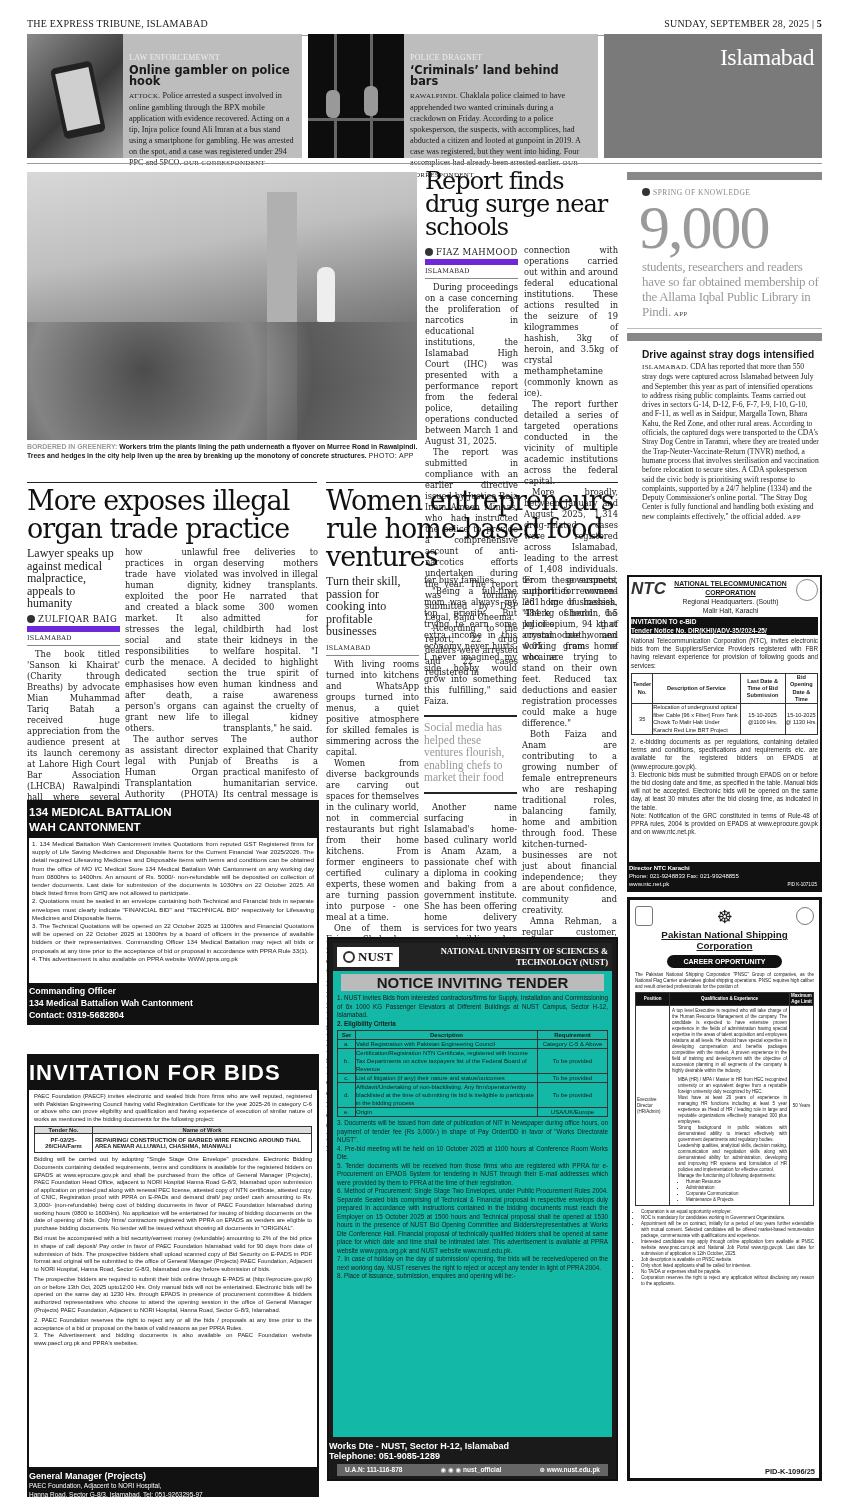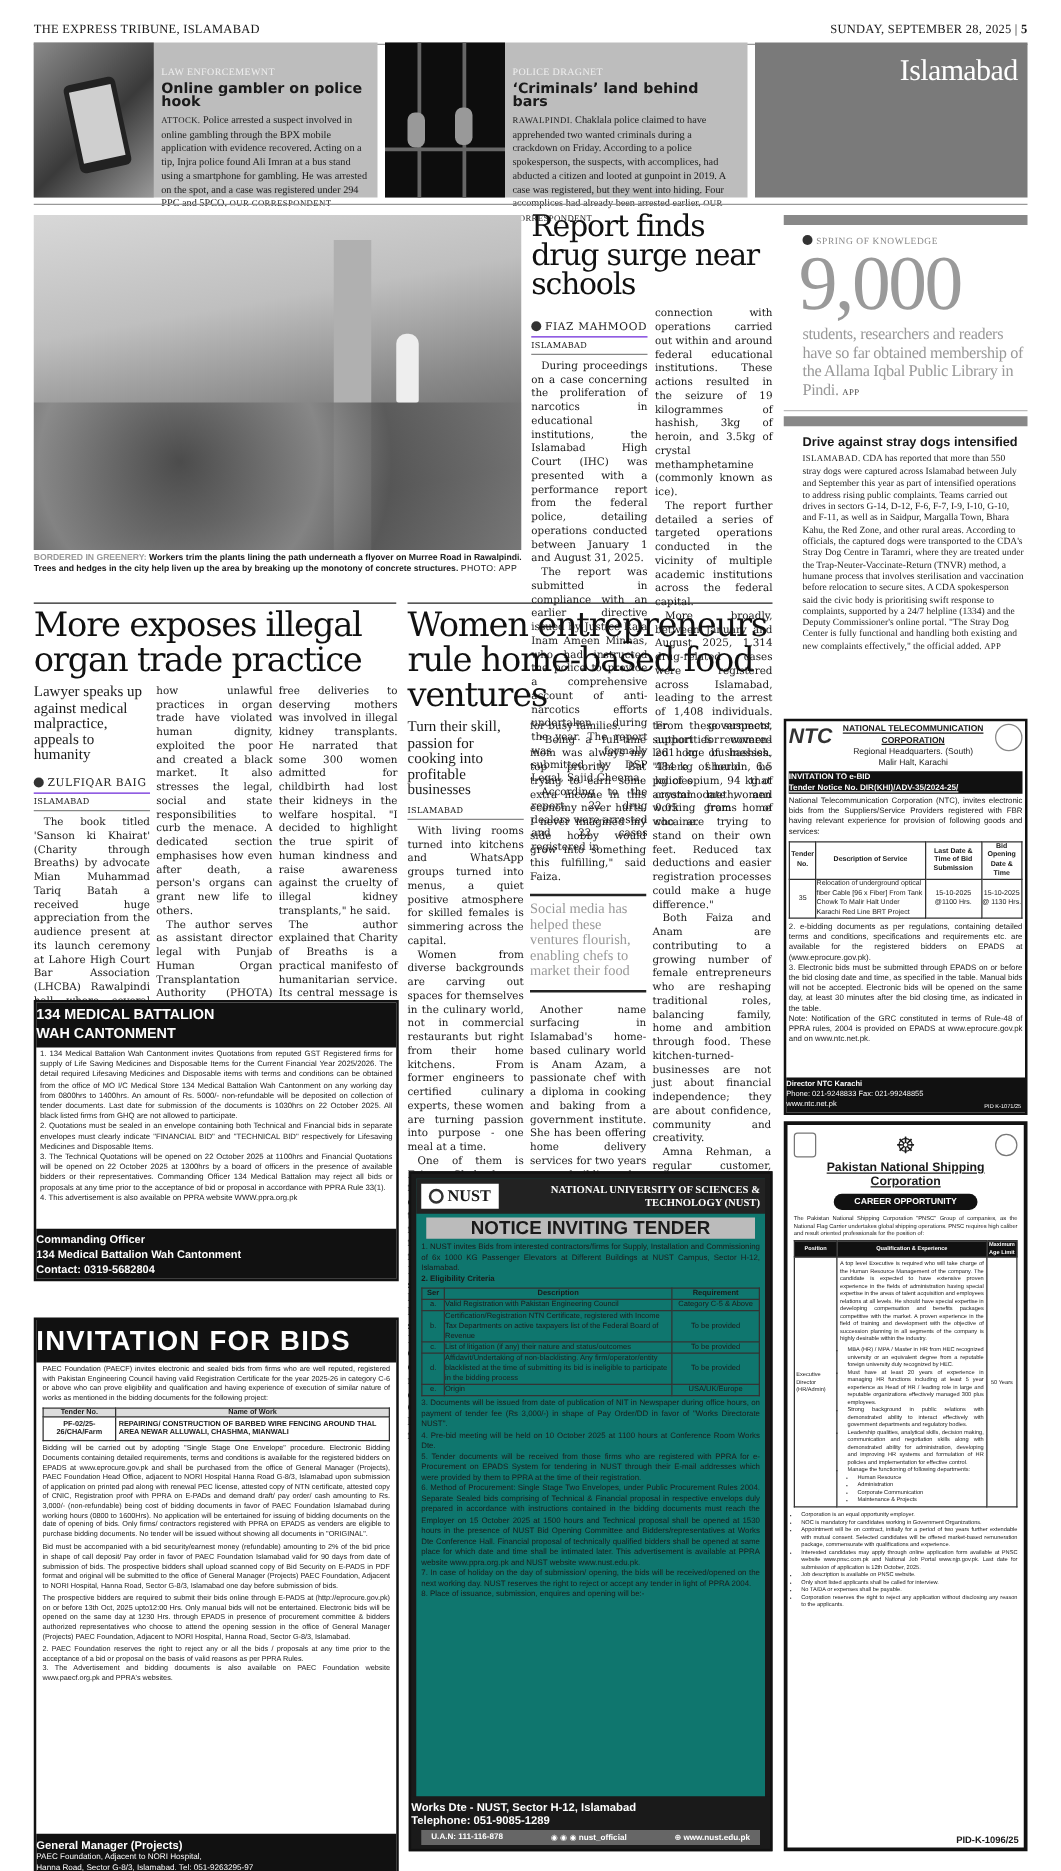--- a/index.html
+++ b/index.html
@@ -12,21 +12,21 @@
 .topbox{top:34px;height:124px;background:#bdbdbd;display:flex}
 .topimg{height:124px;background:#555}
 .topbody{padding:18px 8px 0 6px;flex:1;font-size:8.2px;line-height:11px}
 .kicker{color:#eee;font-size:8px;letter-spacing:.3px;text-transform:uppercase}
 .toph{font-family:"DejaVu Sans",sans-serif;font-weight:700;font-size:11.4px;margin:2px 0 3px}
 .sc{font-variant:small-caps;font-size:7px;letter-spacing:.3px}
 .col{font-size:8.3px;line-height:11px;text-align:justify;hyphens:auto}
 .col p{text-indent:8px}
 .col p:first-child{text-indent:0}
 .bigh{font-family:"DejaVu Serif",serif;font-weight:400;letter-spacing:-1px;color:#111}
-.byline{font-size:8.5px;letter-spacing:.5px;border-bottom:1px solid #6d28d9;padding-bottom:1px;margin-top:12px}
+.byline{font-size:8.5px;letter-spacing:.5px;border-bottom:6px solid #6d28d9;padding-bottom:1px;margin-top:2px}
 .dateline{font-size:6.5px;letter-spacing:.3px;border-bottom:1px solid #888;padding:1px 0;margin-bottom:3px}
 .ico{display:inline-block;width:8px;height:8px;border-radius:50%;background:#333;vertical-align:-1px;margin-right:3px}
 .ad{border:2px solid #111;background:#fff}
 .blk{background:#111;color:#fff;text-align:left}
 table{border-collapse:collapse}
 td,th{border:1px solid #333}
 .tiny{font-family:"Liberation Sans",sans-serif;font-size:6.2px;line-height:8.2px;text-align:justify}
 .nar{font-family:"Liberation Sans",sans-serif;font-size:7px;line-height:9.4px;text-align:justify;transform-origin:0 0}
 </style>
 </head>
@@ -78,21 +78,21 @@
 <div class="abs sans" style="left:27px;top:442px;width:400px;font-size:6.9px;line-height:9px;font-weight:700">
   <span style="color:#999">BORDERED IN GREENERY:</span> <span>Workers trim the plants lining the path underneath a flyover on Murree Road in Rawalpindi. Trees and hedges in the city help liven up the area by breaking up the monotony of concrete structures.</span> <span class="sc" style="font-weight:400">PHOTO: APP</span>
 </div>
 
 <div class="abs" style="left:425px;top:170px;width:193px">
   <div class="bigh" style="font-size:24px;line-height:23px">Report finds drug surge near schools</div>
   <div style="display:flex;gap:6px;margin-top:6px">
     <div class="col" style="width:93px">
       <div class="byline"><span class="ico"></span><span>FIAZ MAHMOOD</span></div>
       <div class="dateline">ISLAMABAD</div>
-      <p>During proceedings on a case concerning the proliferation of narcotics in educational institutions, the Islamabad High Court (IHC) was presented with a performance report from the federal police, detailing operations conducted between January 1 and August 31, 2025.</p>
+      <p>During proceedings on a case concerning the proliferation of narcotics in educational institutions, the Islamabad High Court (IHC) was presented with a performance report from the federal police, detailing operations conducted between March 1 and August 31, 2025.</p>
         <p>The report was submitted in compliance with an earlier directive issued by Justice Raja Inam Ameen Minhas, who had instructed the police to provide a comprehensive account of anti-narcotics efforts undertaken during the year. The report was formally submitted by DSP Legal, Sajid Cheema.</p>
         <p>According to the report, 22 drug dealers were arrested and 22 cases registered in</p>
     </div>
     <div class="col" style="width:94px">
       <p>connection with operations carried out within and around federal educational institutions. These actions resulted in the seizure of 19 kilogrammes of hashish, 3kg of heroin, and 3.5kg of crystal methamphetamine (commonly known as ice).</p>
         <p>The report further detailed a series of targeted operations conducted in the vicinity of multiple academic institutions across the federal capital.</p>
         <p>More broadly, between January and August 2025, 1,314 drug-related cases were registered across Islamabad, leading to the arrest of 1,408 individuals. From these suspects, authorities recovered 261 kg of hashish, 484 kg of heroin, 6.5 kg of opium, 94 kg of crystal meth, and 0.05 grams of cocaine.</p>
     </div>
   </div>
 </div>
@@ -200,21 +200,21 @@
     <div class="tiny" style="font-size:5.8px;line-height:7.6px">3. The Advertisement and bidding documents is also available on PAEC Foundation website www.paecf.org.pk and PPRA's websites.</div>
   </div>
   <div class="blk sans" style="position:absolute;left:0;right:0;bottom:0;padding:3px 0;font-size:6.5px;line-height:8.5px">
     <div style="font-weight:700;font-size:9px;line-height:12px">General Manager (Projects)</div>
       <div>PAEC Foundation, Adjacent to NORI Hospital,</div>
       <div>Hanna Road, Sector G-8/3, Islamabad. Tel: 051-9263295-97</div>
   </div>
 </div>
 
 <div class="abs ad" style="left:327px;top:937px;width:291px;height:544px;background:#1a1a1a;padding:4px">
-  <div style="background:#0f766e;height:100%;padding:3px 4px;position:relative">
+  <div style="background:#14b8a6;height:100%;padding:3px 4px;position:relative">
     <div style="display:flex;align-items:center;gap:6px;background:#222;margin:-3px -4px 3px;padding:3px 4px">
       <div class="serif" style="background:#fff;padding:2px 6px;font-size:13px;font-weight:700;display:flex;align-items:center;gap:3px">
           <span style="width:12px;height:12px;border-radius:50%;border:2px solid #333;display:inline-block"></span>
           <span>NUST</span>
         </div>
       <div class="serif" style="color:#fff;font-weight:700;font-size:8.5px;line-height:11px;text-align:right;flex:1">NATIONAL UNIVERSITY OF SCIENCES &amp; TECHNOLOGY (NUST)</div>
     </div>
     <div class="sans" style="background:#bbb;font-weight:900;font-size:15px;text-align:center;margin:0 4px 3px">NOTICE INVITING TENDER</div>
     <div class="nar" style="font-size:6.3px;line-height:8.5px">1. NUST invites Bids from interested contractors/firms for Supply, Installation and Commissioning of 6x 1000 KG Passenger Elevators at Different Buildings at NUST Campus, Sector H-12, Islamabad.</div>
     <div class="nar" style="font-size:6.3px;line-height:8.5px;font-weight:700">2. Eligibility Criteria</div>

